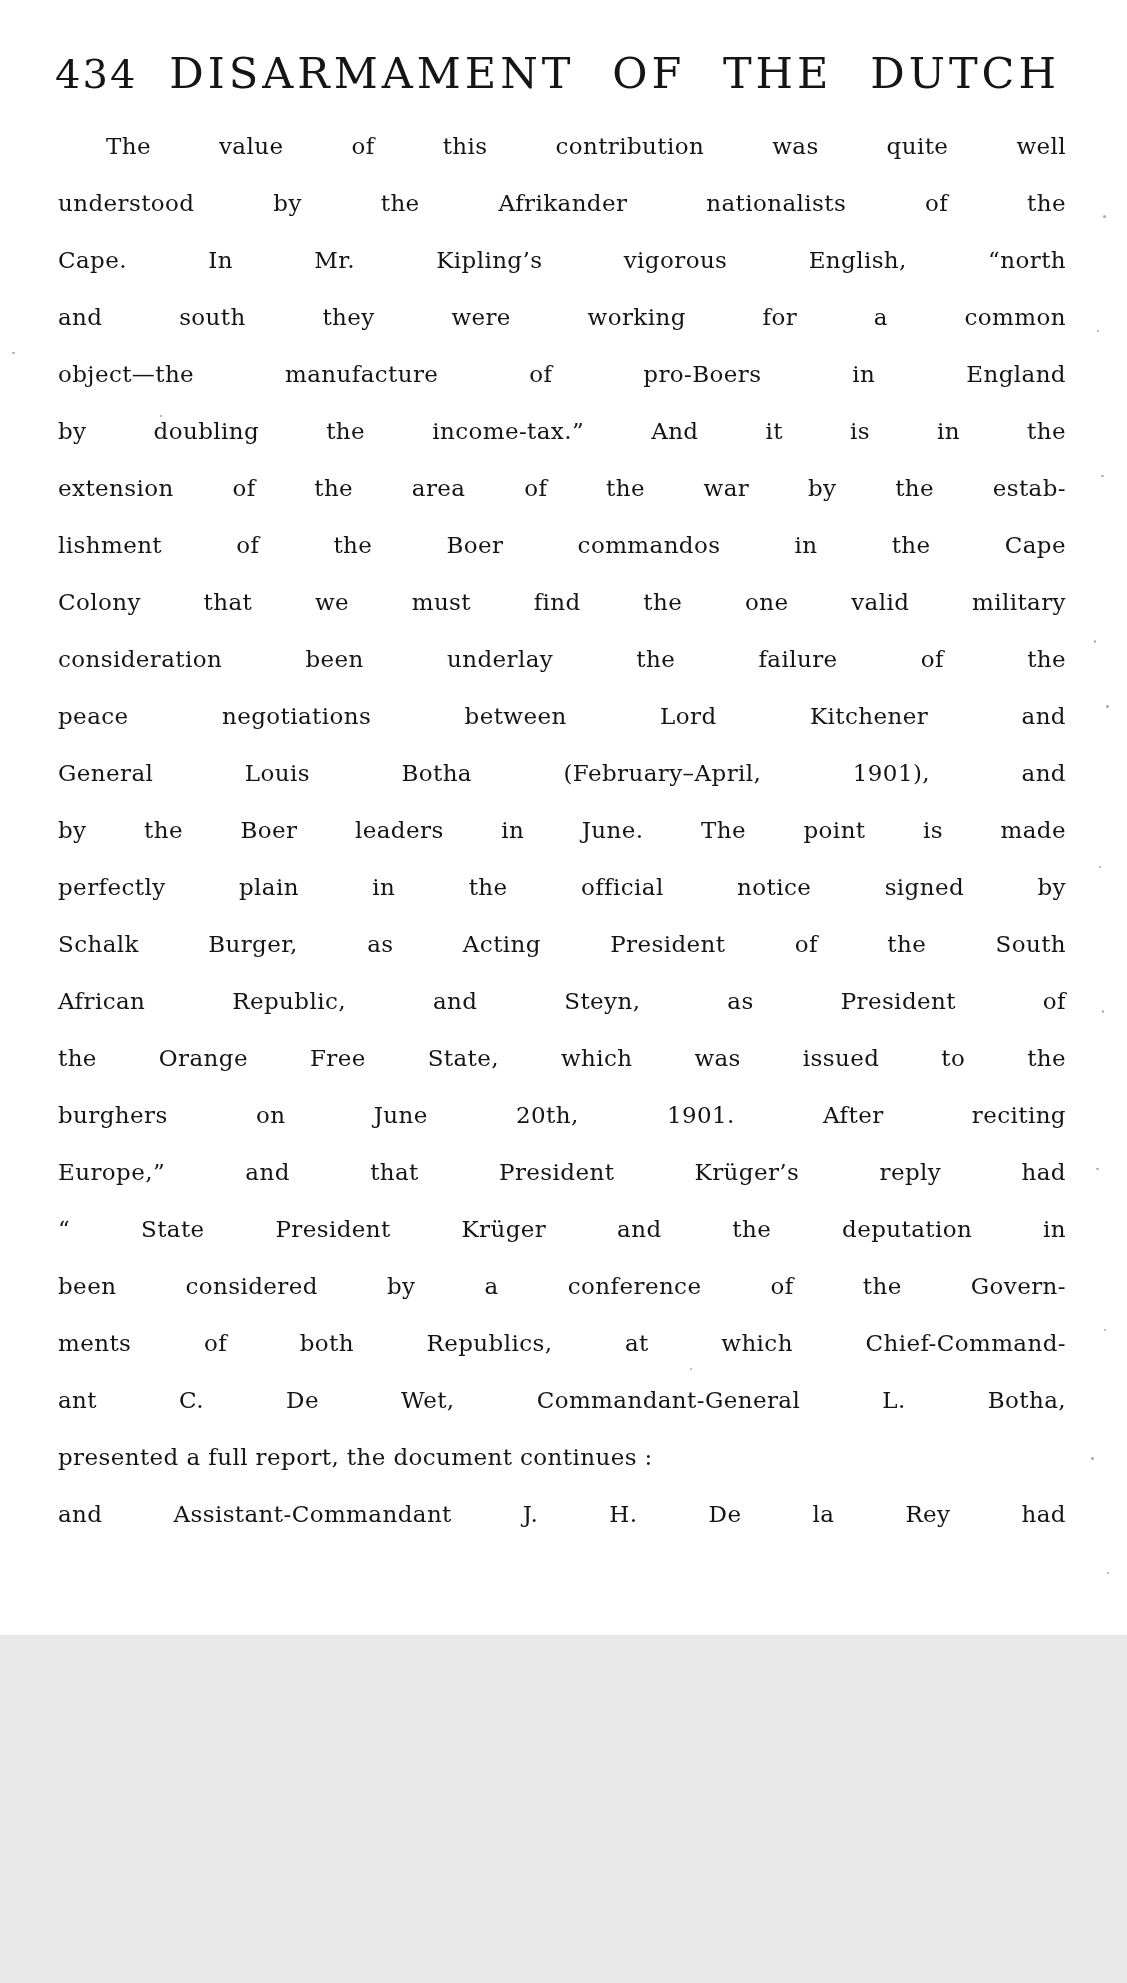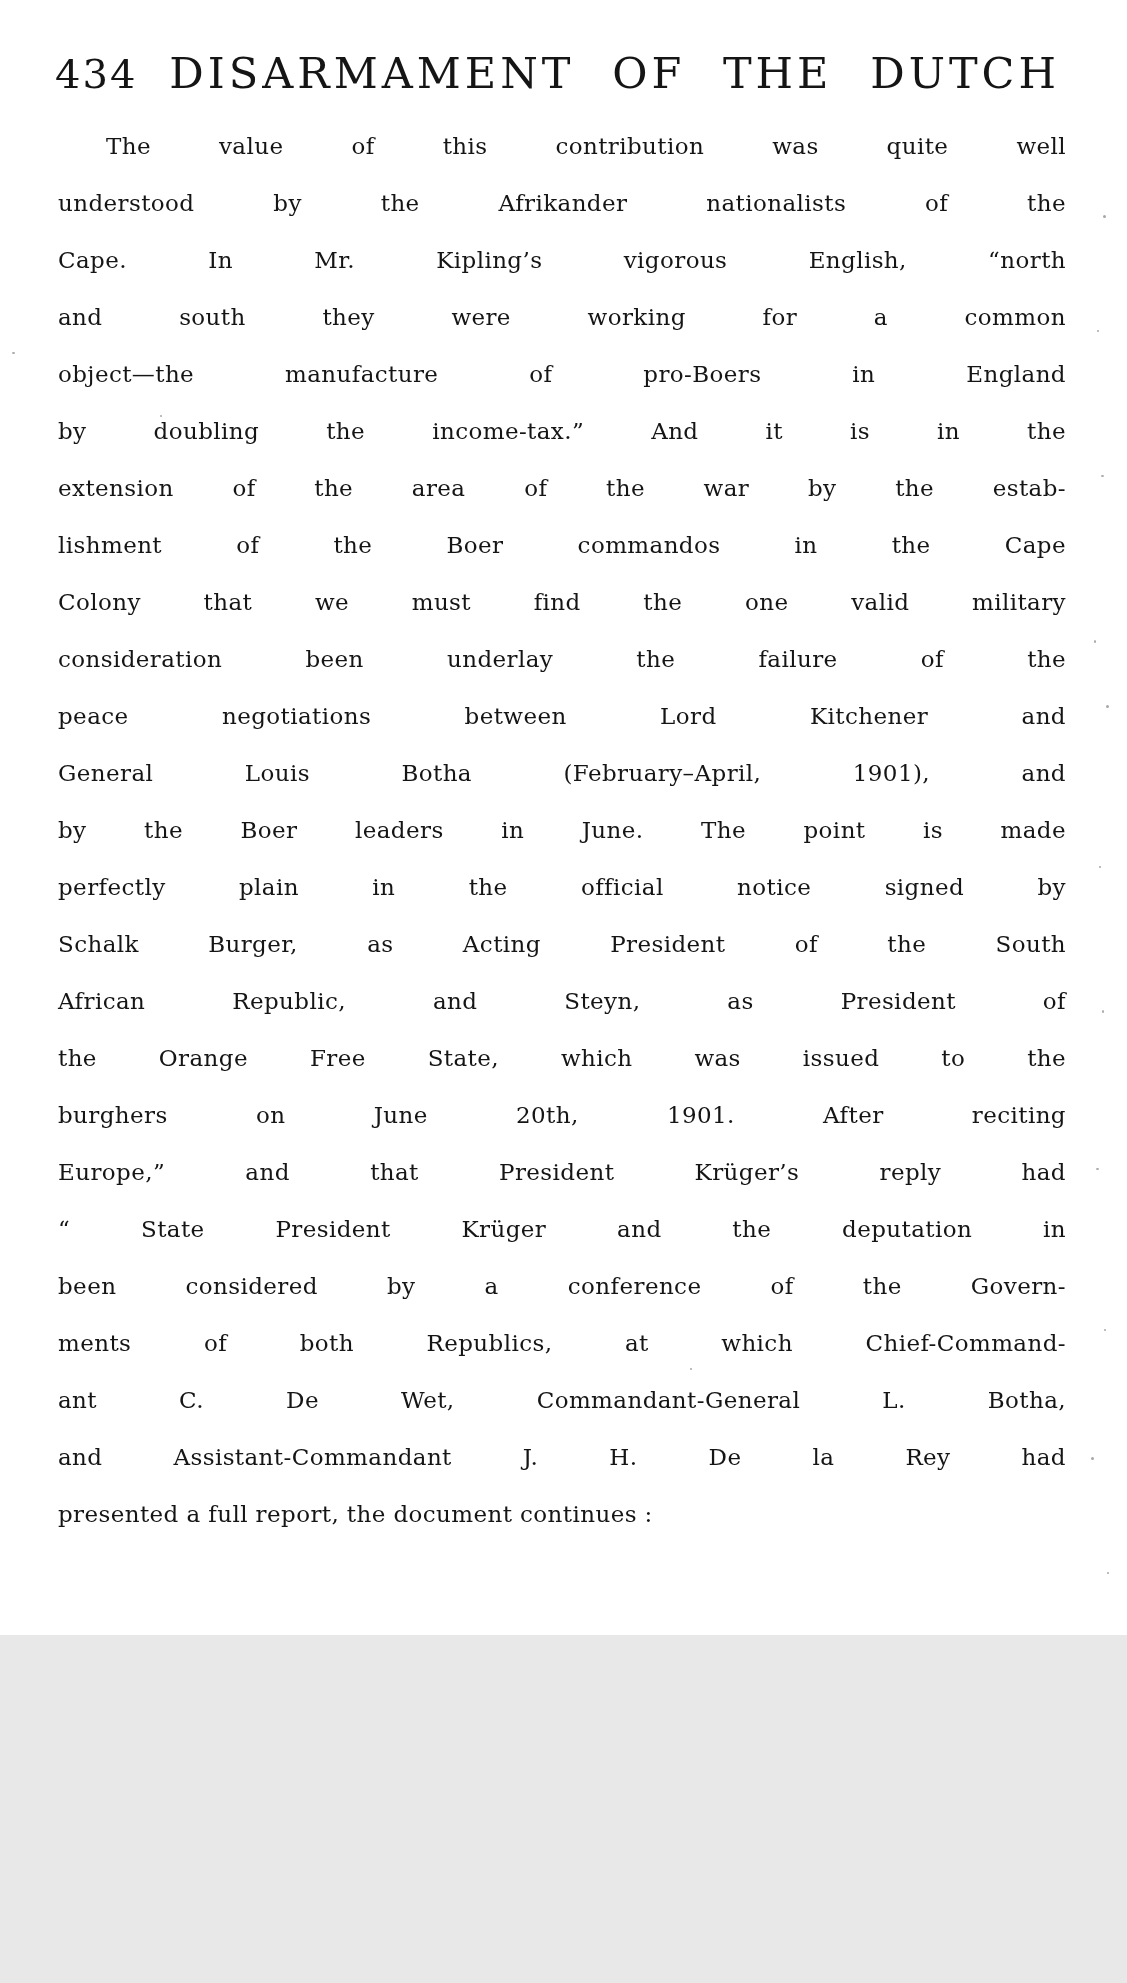--- a/index.html
+++ b/index.html
@@ -106,22 +106,22 @@
       <div class="text-line">perfectly plain in the official notice signed by</div>
       <div class="text-line">Schalk Burger, as Acting President of the South</div>
       <div class="text-line">African Republic, and Steyn, as President of</div>
       <div class="text-line">the Orange Free State, which was issued to the</div>
       <div class="text-line">burghers on June 20th, 1901.  After reciting</div>
       <div class="text-line">Europe,” and that President Krüger’s reply had</div>
       <div class="text-line">“ State President Krüger and the deputation in</div>
       <div class="text-line">been considered by a conference of the Govern-</div>
       <div class="text-line">ments of both Republics, at which Chief-Command-</div>
       <div class="text-line">ant C. De Wet, Commandant-General L. Botha,</div>
+      <div class="text-line last">presented a full report, the document continues :</div>
       <div class="text-line">and Assistant-Commandant J. H. De la Rey had</div>
-      <div class="text-line last">presented a full report, the document continues :</div>
     </main>
 
 
   <div>
     <span class="dot" style="left:1103px;top:215px;width:3px;height:3px;"></span>
     <span class="dot" style="left:1097px;top:330px;width:2px;height:2px;"></span>
     <span class="dot" style="left:1101px;top:475px;width:3px;height:2px;"></span>
     <span class="dot" style="left:1094px;top:640px;width:2px;height:3px;"></span>
     <span class="dot" style="left:1106px;top:705px;width:3px;height:3px;"></span>
     <span class="dot" style="left:1099px;top:866px;width:2px;height:2px;"></span>

